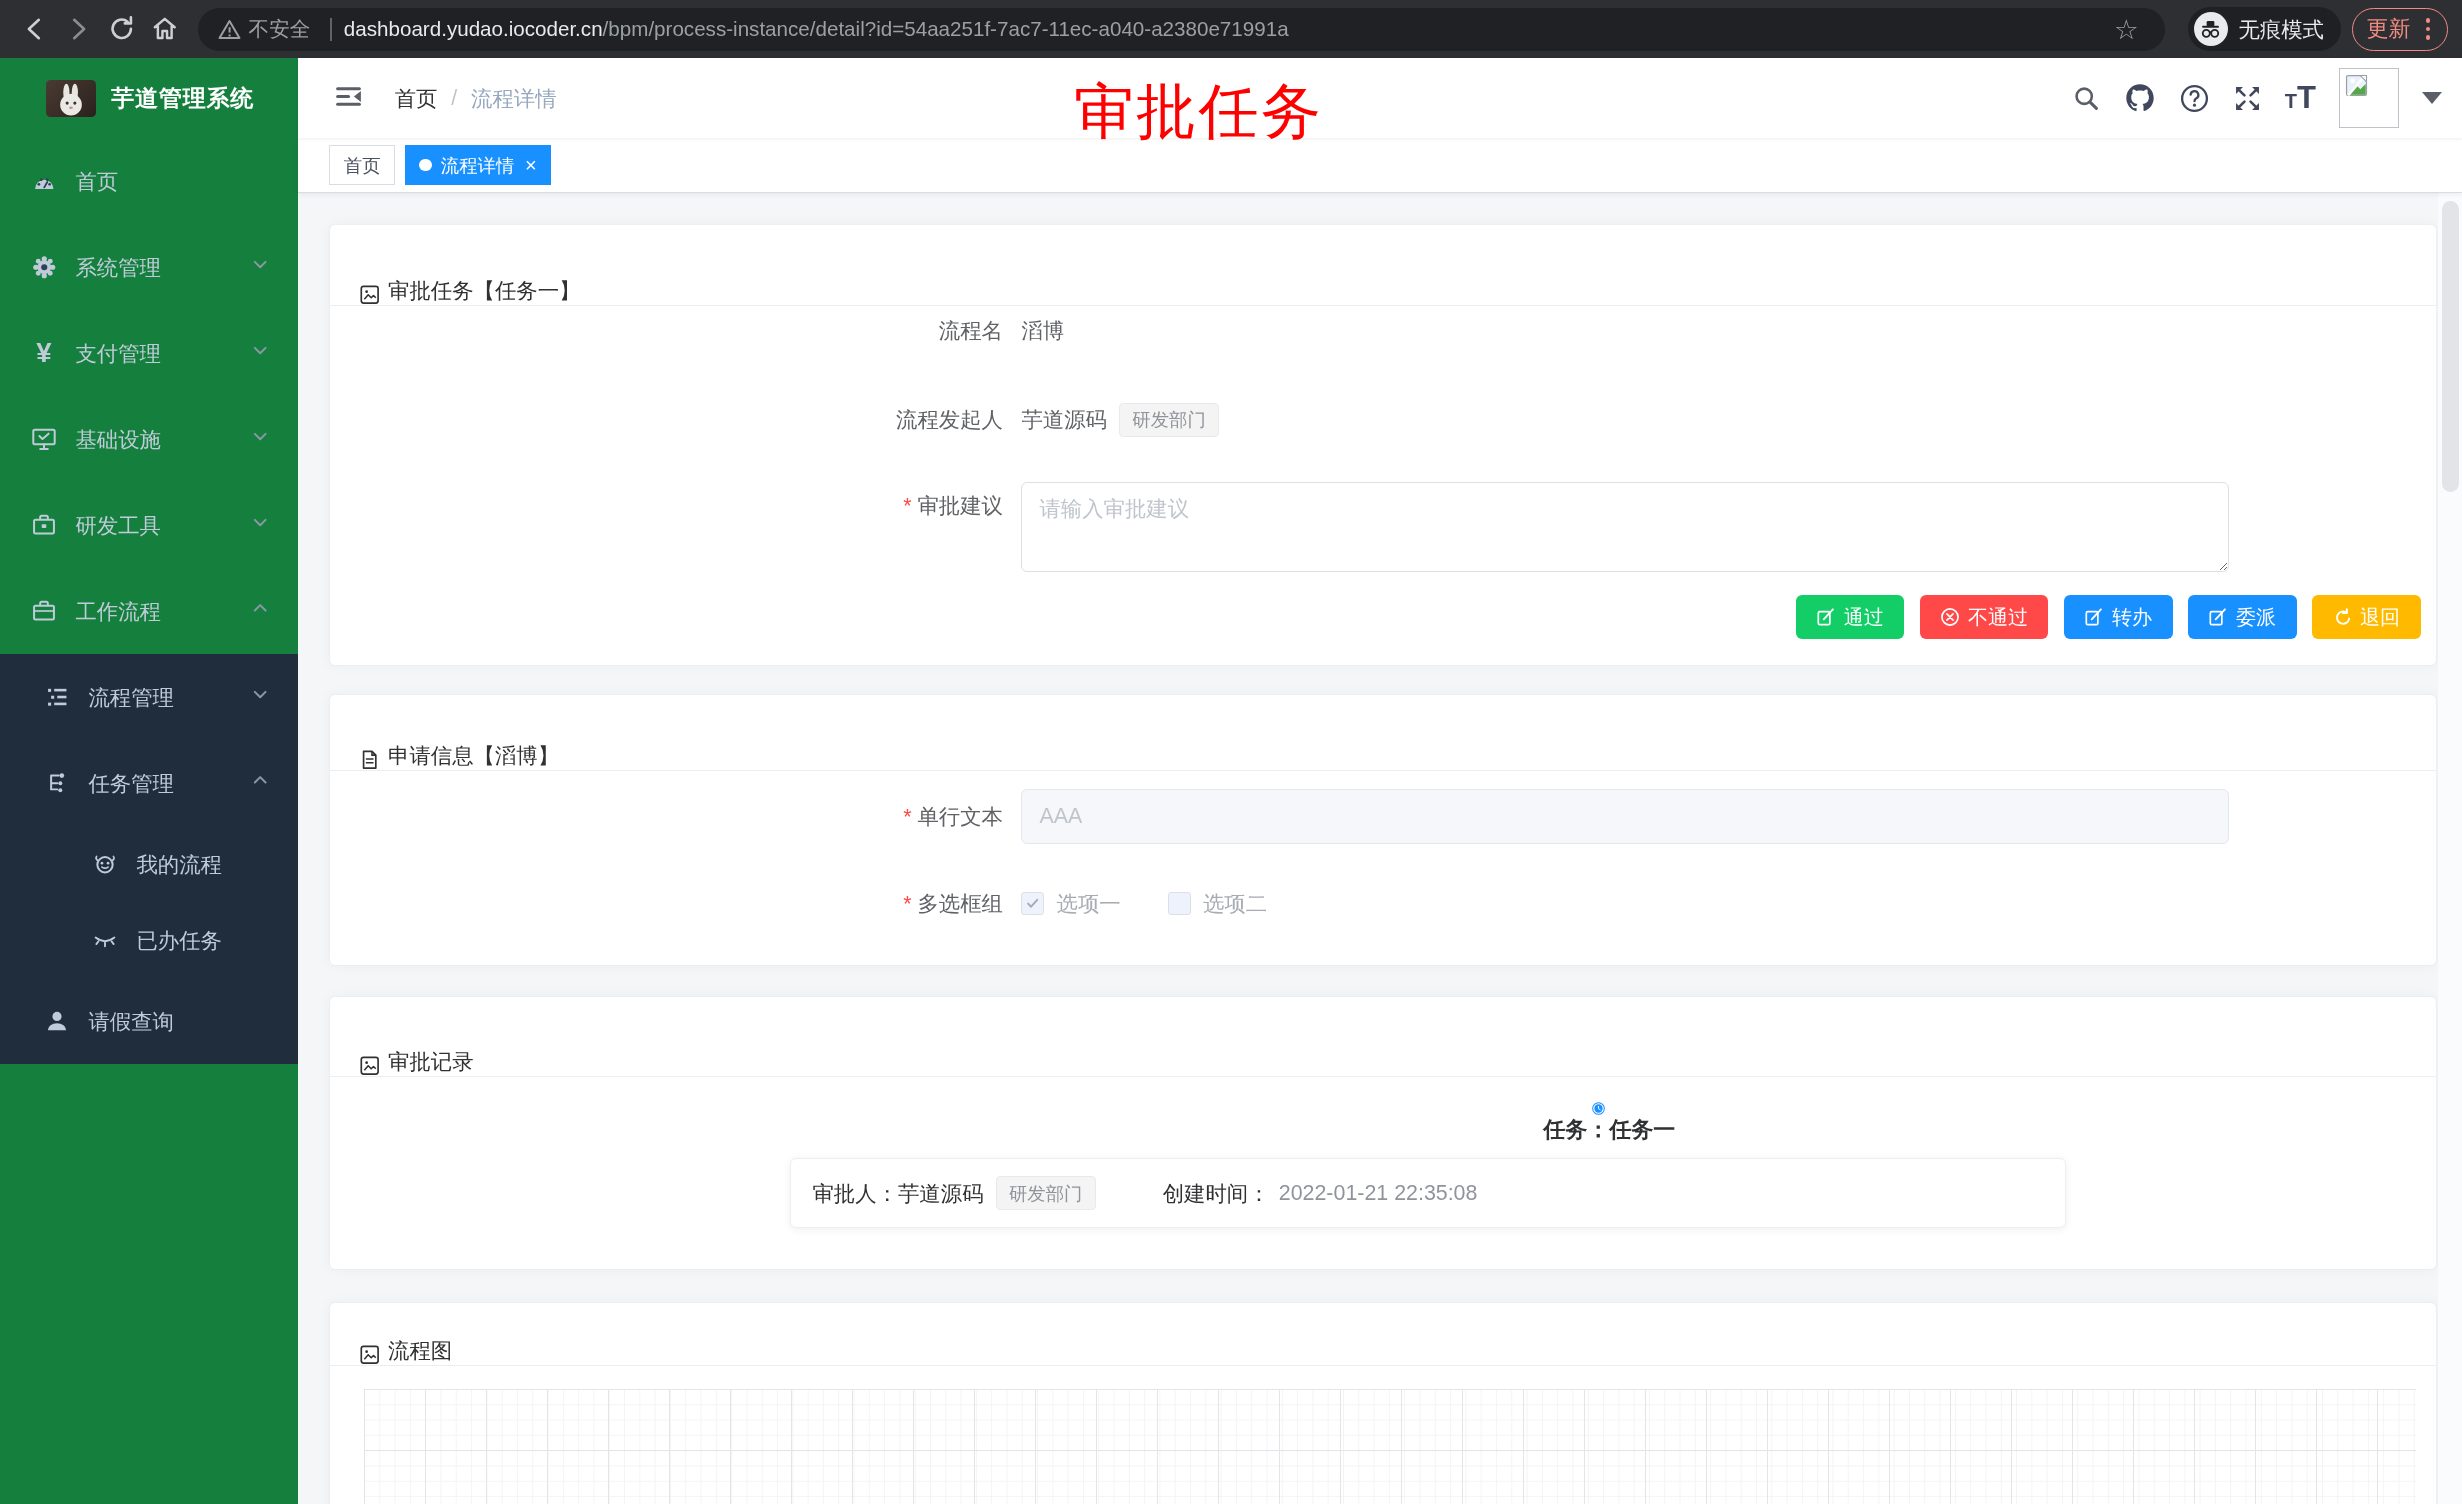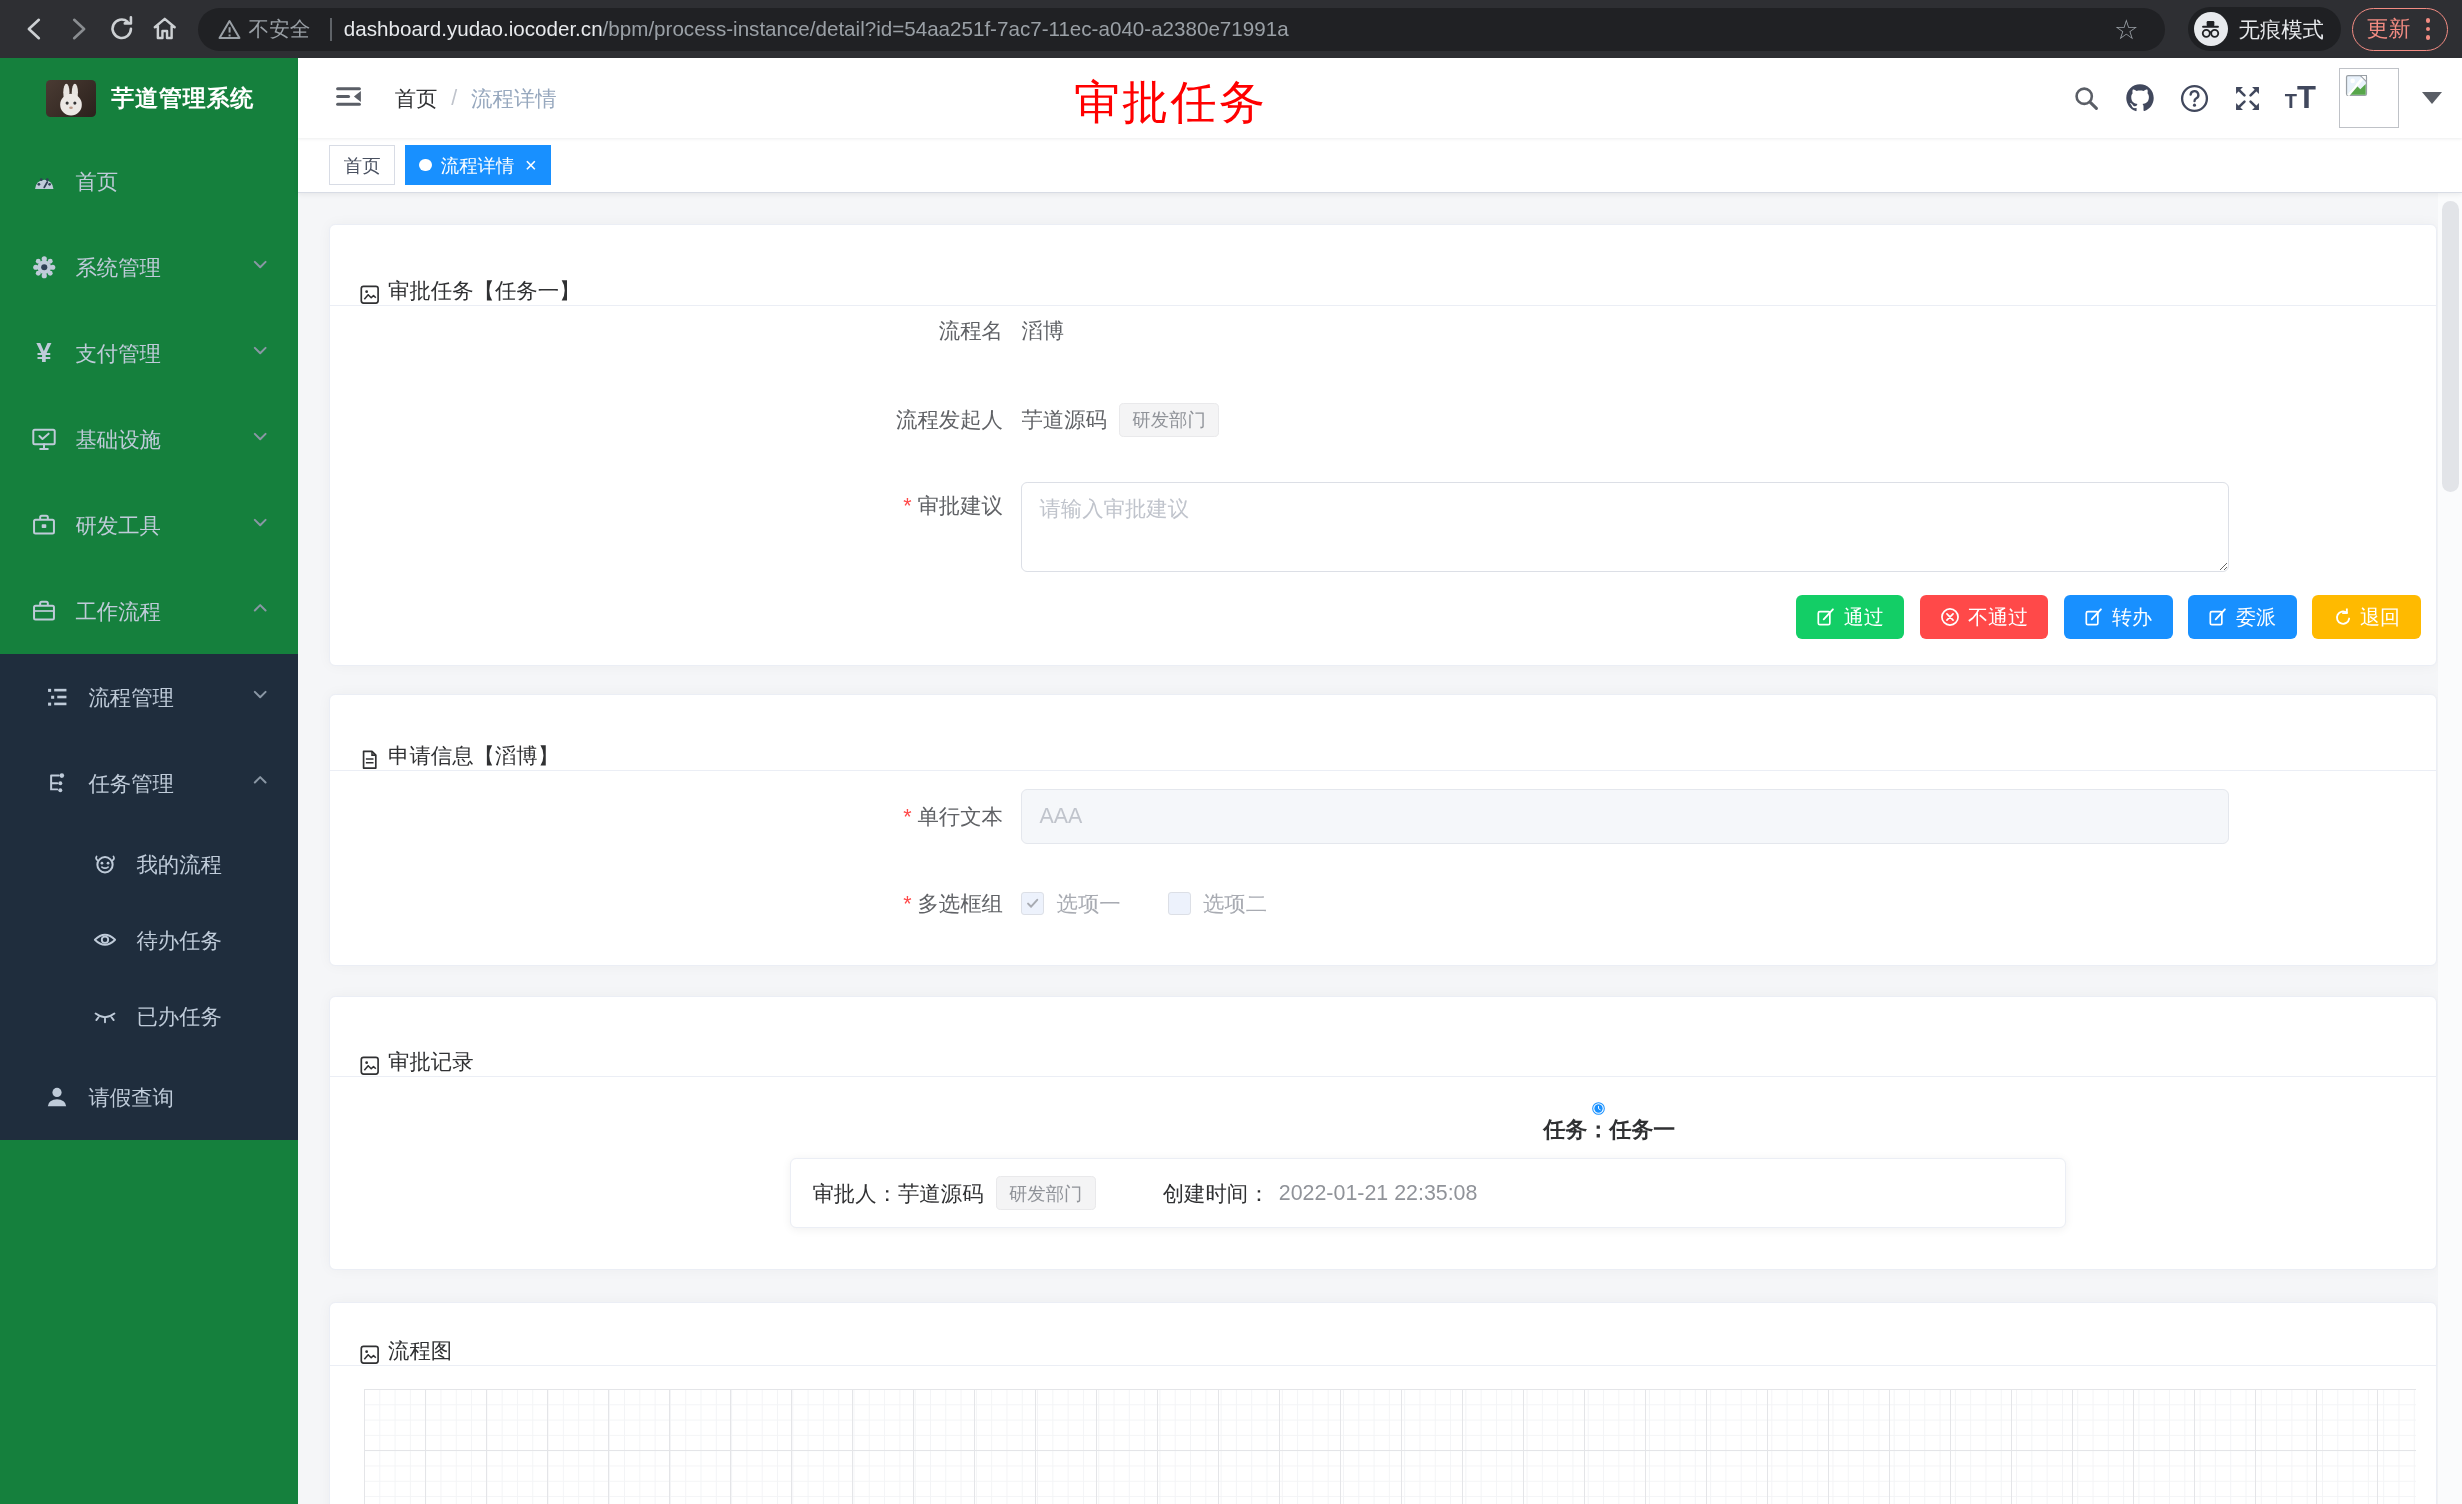--- a/index.html
+++ b/index.html
@@ -39,21 +39,21 @@
 
   .main { flex:1; display:flex; flex-direction:column; min-width:0; background:#f5f6f8; }
 
   
   .navbar { height:80px; background:#fff; position:relative; display:flex; align-items:center; box-shadow:0 0.8px 3.1px rgba(0,21,41,.08); z-index:5; }
   .hamburger { margin-left:29px; padding:6.1px; }
   .crumb { display:flex; align-items:center; margin-left:24.5px; font-size:21.4px; }
   .crumb-home { color:#303133; }
   .crumb-sep { color:#c0c4cc; margin:0 13.8px; }
   .crumb-cur { color:#97a8be; }
-  .annotation { position:absolute; left:776px; top:13.8px; font-size:46px; color:#ff0000; font-weight:500; letter-spacing:2.3px; white-space:nowrap; z-index:9; }
+  .annotation { position:absolute; left:776px; top:13.8px; font-size:60px; color:#ff0000; font-weight:500; letter-spacing:2.3px; white-space:nowrap; z-index:9; }
   .nav-right { position:absolute; right:20px; top:0; height:80px; display:flex; align-items:center; gap:23px; }
   .nav-ico { display:flex; align-items:center; justify-content:center; }
   .tt-icon { color:#41485d; font-weight:700; display:flex; align-items:baseline; }
   .tt-icon .t-s { font-size:20px; } .tt-icon .t-b { font-size:31px; }
   .avatar-box { width:60px; height:60px; background:#fff; border:1.5px solid #bfc2c7; display:flex; align-items:flex-start; padding:4.6px; }
   .caret-down { width:0; height:0; border-left:10.7px solid transparent; border-right:10.7px solid transparent; border-top:12.2px solid #5a5e66; }
 
   
   .tags-bar { height:55px; background:#fff; border-bottom:1.5px solid #d8dce5; box-shadow:0 1.5px 4.6px rgba(0,0,0,.06); display:flex; align-items:center; padding-left:31px; position:relative; z-index:4; }
   .tag-item { height:40px; display:inline-flex; align-items:center; padding:0 13.8px; border:1.5px solid #d8dce5; background:#fff; color:#495060; font-size:18.4px; margin-right:9.2px; cursor:pointer; }
@@ -326,29 +326,20 @@
               <circle cx="17" cy="18" r="10" stroke="#bfcbd9" stroke-width="2.6" fill="none"></circle>
               <circle cx="13" cy="16" r="1.8" fill="#bfcbd9"></circle>
               <circle cx="21" cy="16" r="1.8" fill="#bfcbd9"></circle>
               <path d="M13 21 q4 3 8 0" stroke="#bfcbd9" stroke-width="2.2" fill="none" stroke-linecap="round"></path>
               <path d="M7 12 q-3 -2 -1 -5 M27 12 q3 -2 1 -5" stroke="#bfcbd9" stroke-width="2.2" fill="none" stroke-linecap="round"></path>
             </svg>
         </span>
         <span class="mi-label">我的流程</span>
       </div>
 
-      <div class="menu-item lv3">
-        <span class="mi-ico">
-          <svg width="27.5" height="27.5" viewBox="0 0 36 36">
-              <path d="M4 18 q14 -14 28 0 q-14 14 -28 0 Z" stroke="#bfcbd9" stroke-width="2.6" fill="none" stroke-linejoin="round"></path>
-              <circle cx="18" cy="18" r="4.4" stroke="#bfcbd9" stroke-width="2.6" fill="none"></circle>
-            </svg>
-        </span>
-        <span class="mi-label">待办任务</span>
-      </div>
 
       <div class="menu-item lv3">
         <span class="mi-ico">
           <svg width="27.5" height="27.5" viewBox="0 0 36 36">
               <path d="M5 15 q13 10 26 0" stroke="#bfcbd9" stroke-width="2.6" fill="none" stroke-linecap="round"></path>
               <path d="M9 20 l-3 4 M18 22 v5 M27 20 l3 4" stroke="#bfcbd9" stroke-width="2.6" stroke-linecap="round"></path>
             </svg>
         </span>
         <span class="mi-label">已办任务</span>
       </div>

